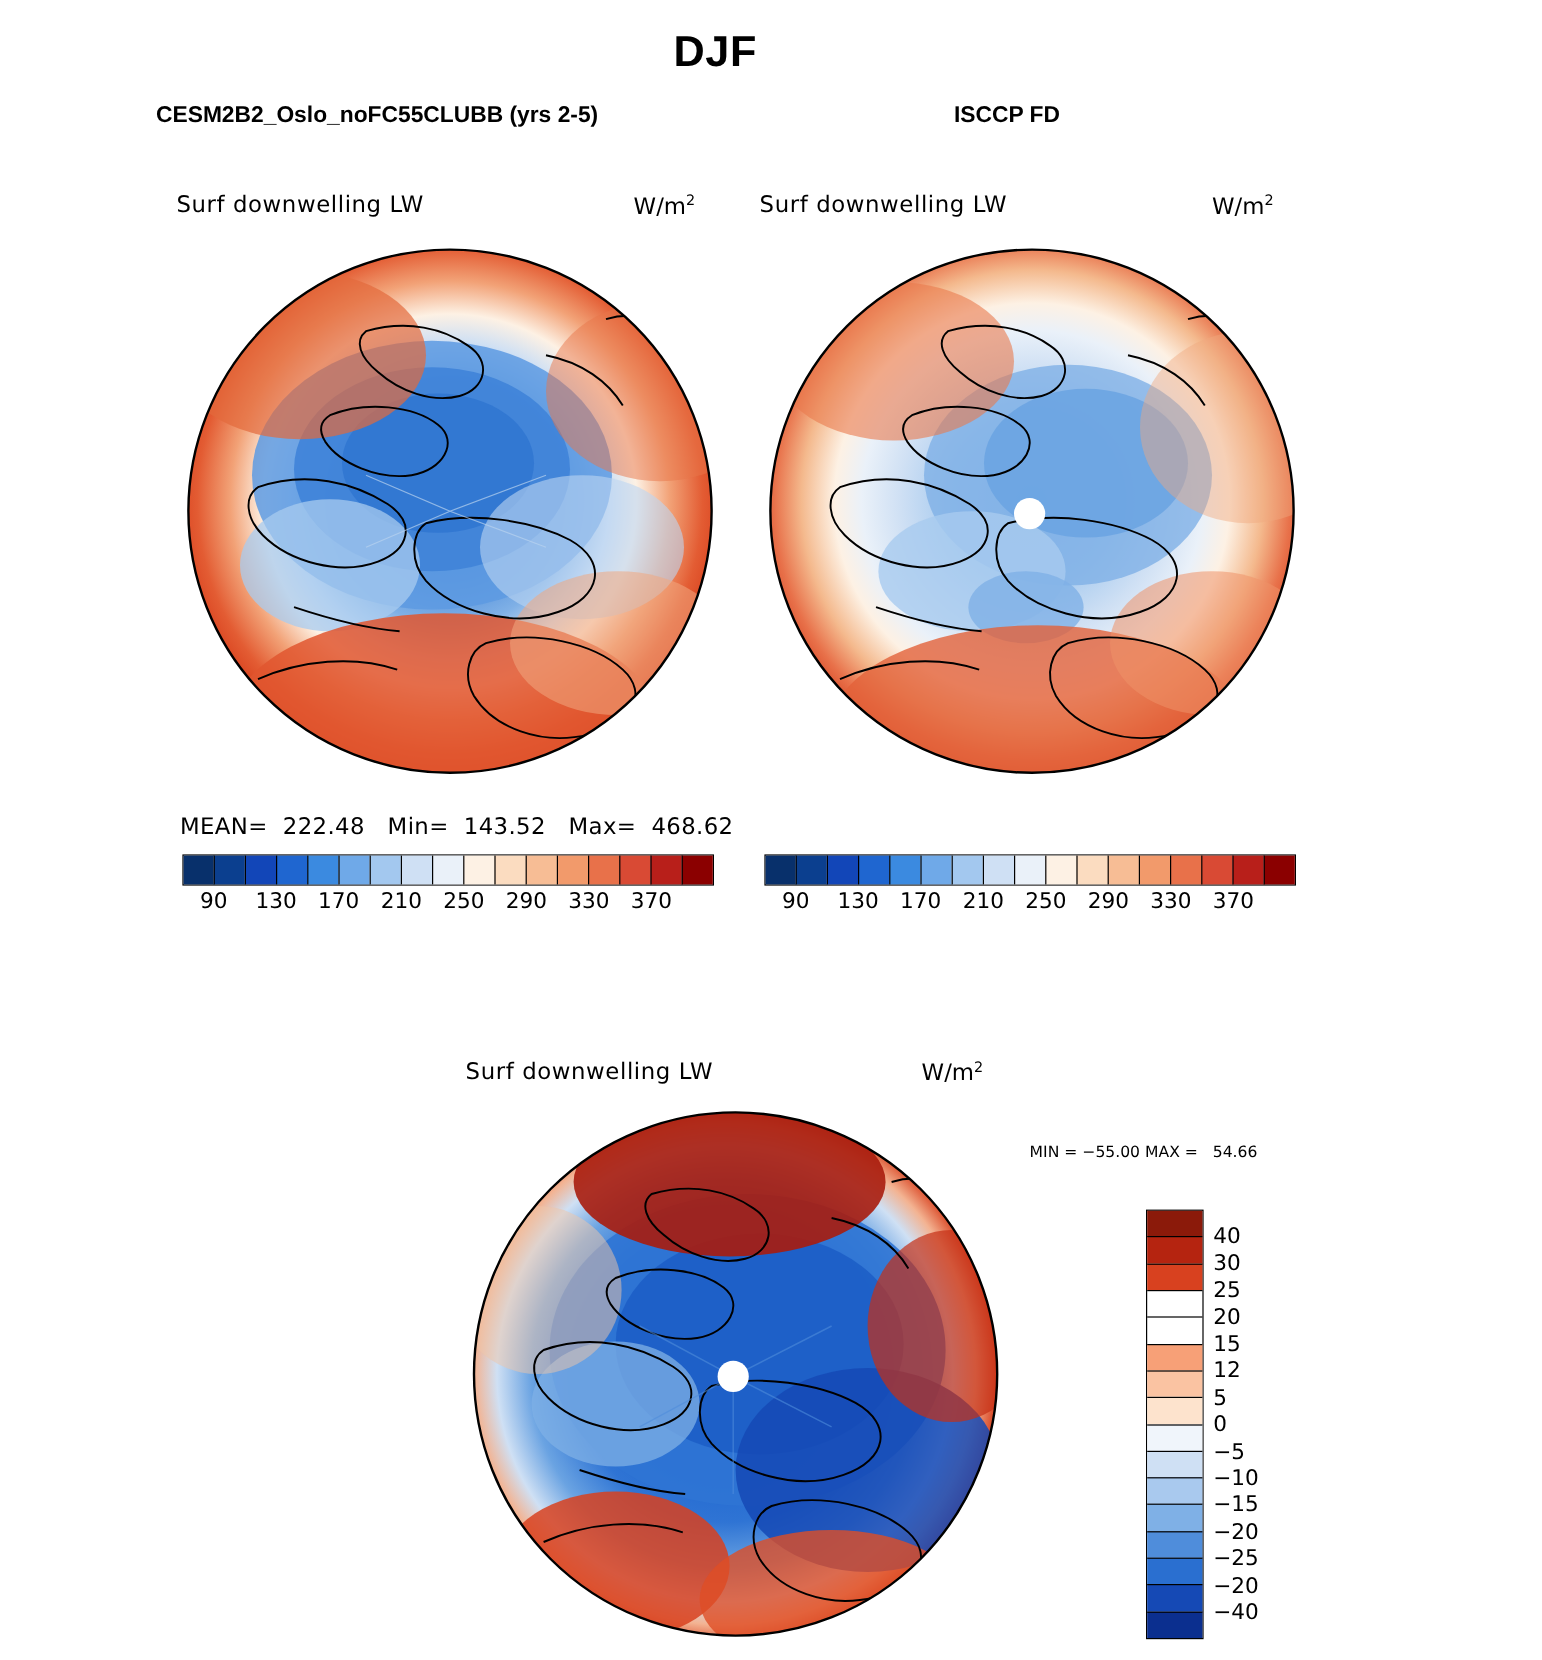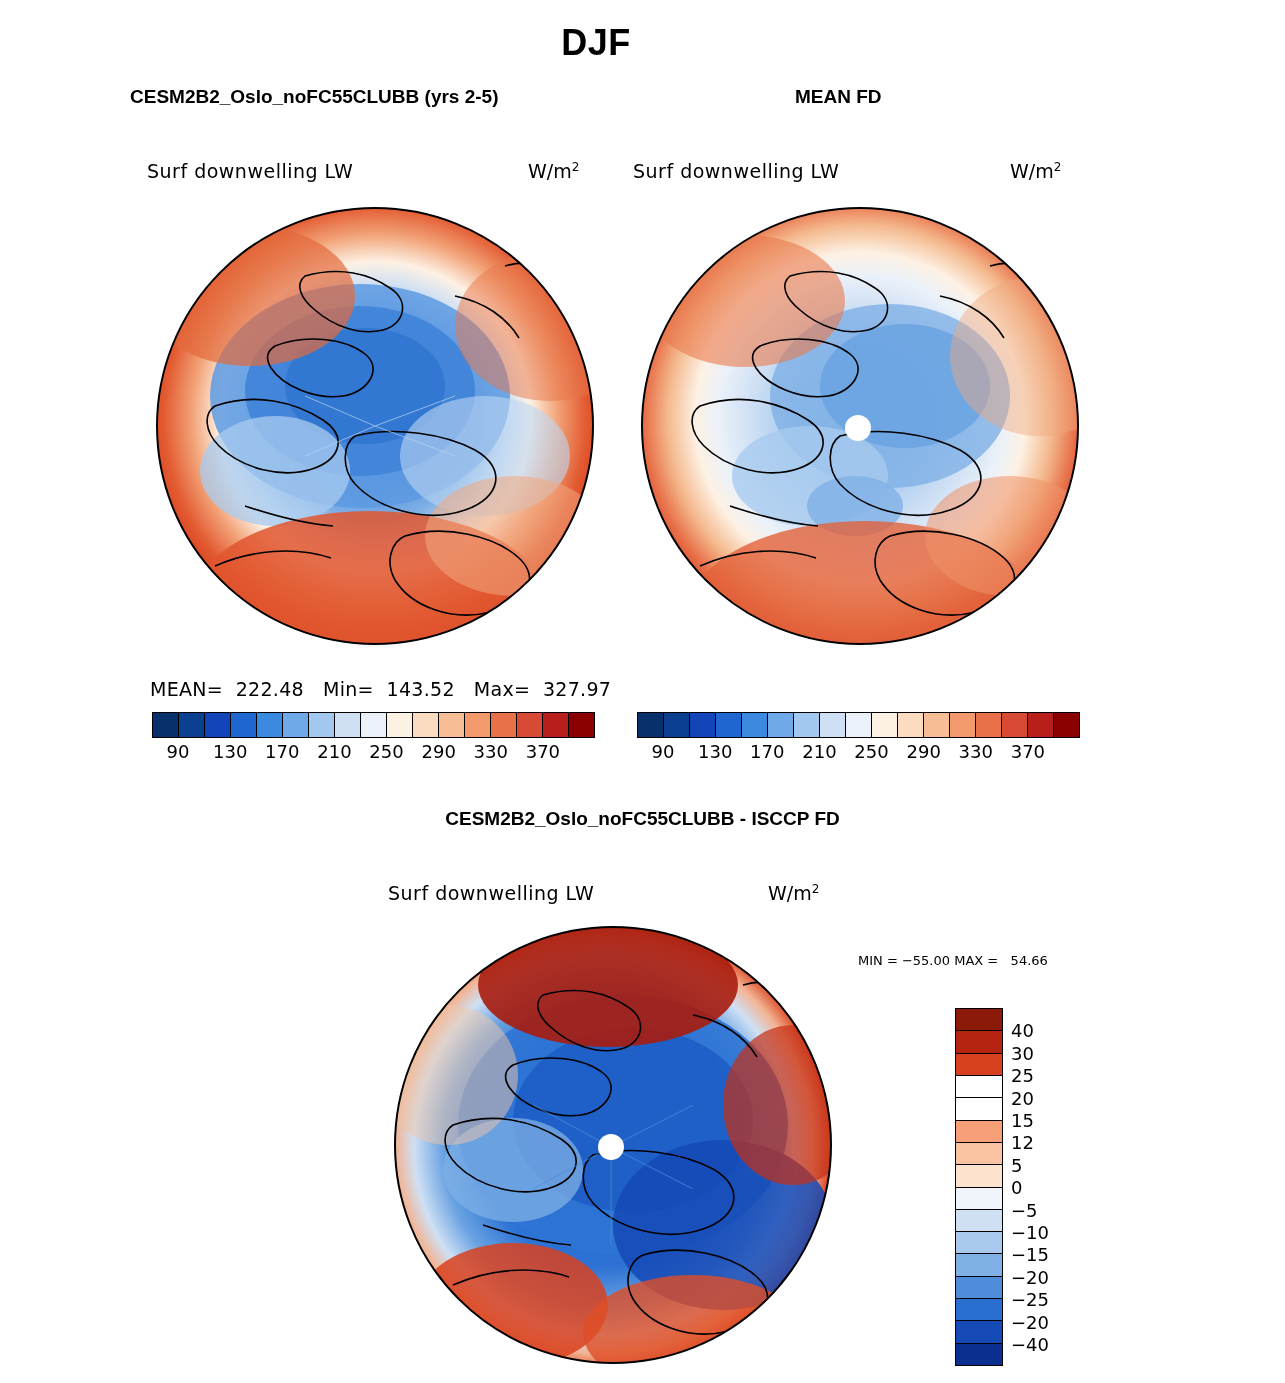--- a/index.html
+++ b/index.html
@@ -130,21 +130,21 @@
           <line x1="220" y1="220" x2="300" y2="190"></line>
           <line x1="220" y1="220" x2="300" y2="250"></line>
           <line x1="220" y1="220" x2="150" y2="190"></line>
           <line x1="220" y1="220" x2="150" y2="250"></line>
         </g>
       </g>
       <circle cx="220" cy="220" r="218" fill="none" stroke="#000" stroke-width="2"></circle>
     </svg>
   </div>
 
-  <div class="statline" style="top:678px;left:150px;">MEAN=  222.48   Min=  143.52   Max=  327.97</div>
+  <div class="statline" style="top:678px;left:150px;">MEAN=  222.48   Min=  143.52   Max=  468.62</div>
 
   <div class="cbar-wrap" style="top:712px;left:152px;width:443px;">
     <div class="cbar">
       <div class="cell" style="background:#08306b"></div>
       <div class="cell" style="background:#0b3f8f"></div>
       <div class="cell" style="background:#1246b8"></div>
       <div class="cell" style="background:#1f66d0"></div>
       <div class="cell" style="background:#3b8ae0"></div>
       <div class="cell" style="background:#6fa9e8"></div>
       <div class="cell" style="background:#a3c8ef"></div>
@@ -164,21 +164,21 @@
       <span style="left:17.65%">130</span>
       <span style="left:29.41%">170</span>
       <span style="left:41.18%">210</span>
       <span style="left:52.94%">250</span>
       <span style="left:64.71%">290</span>
       <span style="left:76.47%">330</span>
       <span style="left:88.24%">370</span>
     </div>
   </div>
 
-  <div class="panel-title" id="title-right">MEAN FD</div>
+  <div class="panel-title" id="title-right">ISCCP FD</div>
   <div class="varlabel" style="top:160px;left:633px;">Surf downwelling LW</div>
   <div class="unitlabel" style="top:160px;left:1010px;">W/m<sup>2</sup></div>
 
   <div class="globe-wrap" style="top:206px;left:640px;width:440px;height:440px;">
     <svg width="440" height="440" viewBox="0 0 440 440">
       <defs>
         <clipPath id="clipR">
             <circle cx="220" cy="220" r="218"></circle>
           </clipPath>
         <radialGradient id="gR" cx="50%" cy="48%" r="52%">
@@ -245,21 +245,20 @@
       <span style="left:17.65%">130</span>
       <span style="left:29.41%">170</span>
       <span style="left:41.18%">210</span>
       <span style="left:52.94%">250</span>
       <span style="left:64.71%">290</span>
       <span style="left:76.47%">330</span>
       <span style="left:88.24%">370</span>
     </div>
   </div>
 
-  <div class="panel-title" id="title-diff">CESM2B2_Oslo_noFC55CLUBB - ISCCP FD</div>
   <div class="varlabel" style="top:882px;left:388px;">Surf downwelling LW</div>
   <div class="unitlabel" style="top:882px;left:768px;">W/m<sup>2</sup></div>
   <div class="minmax" style="top:953px;left:858px;">MIN = −55.00 MAX =   54.66</div>
 
   <div class="globe-wrap" style="top:925px;left:393px;width:440px;height:440px;">
     <svg width="440" height="440" viewBox="0 0 440 440">
       <defs>
         <clipPath id="clipD">
             <circle cx="220" cy="220" r="218"></circle>
           </clipPath>

